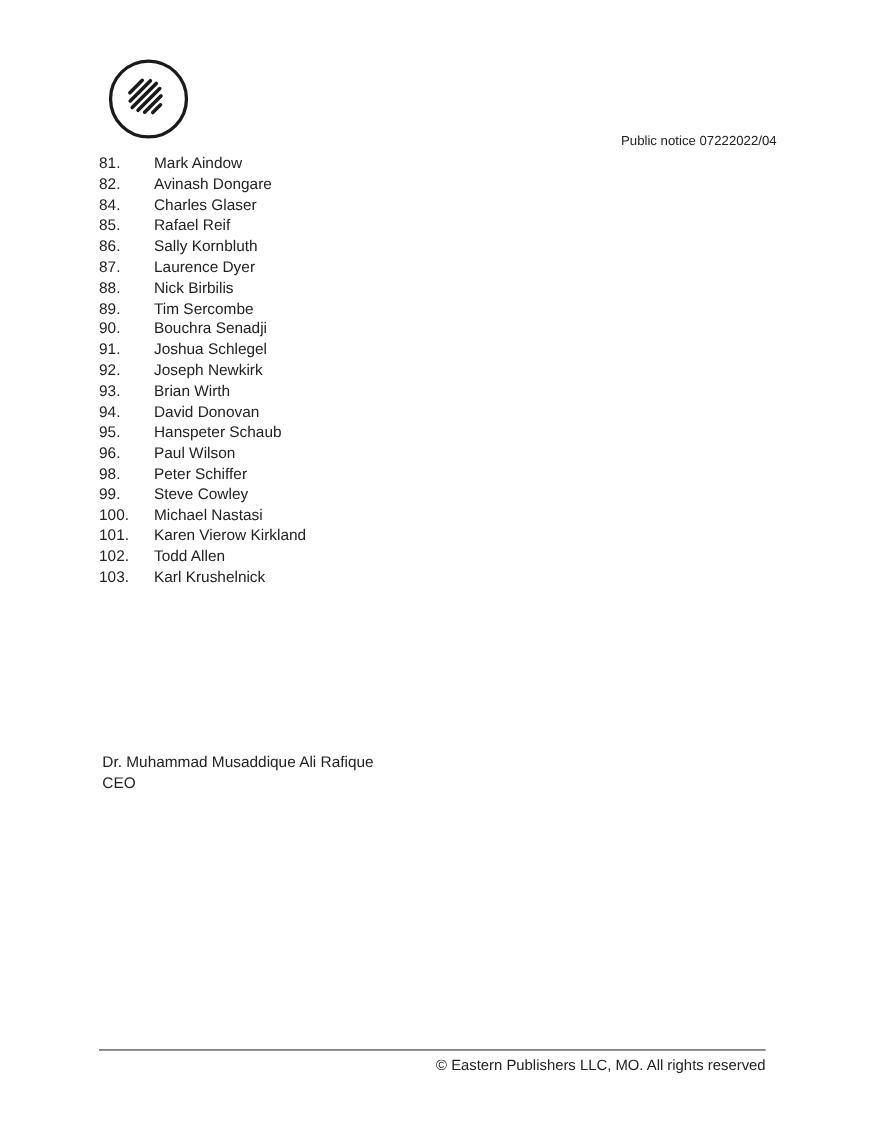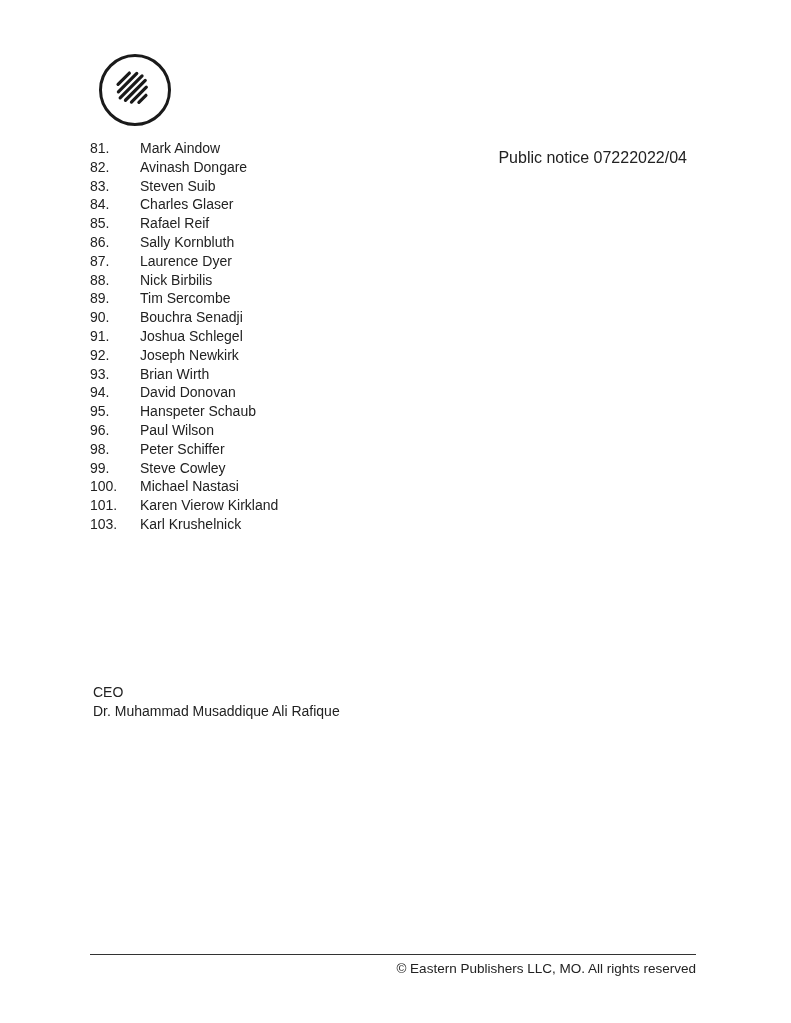--- a/index.html
+++ b/index.html
@@ -22,25 +22,24 @@
   .logo {
     position: absolute;
     left: 98px;
     top: 53px;
     width: 74px;
     height: 74px;
   }
   .notice-ref {
     position: absolute;
     top: 120px;
-    right: 104px;
-    font-size: 16px;
+    right: 85px;
+    font-size: 12px;
     line-height: 17px;
     white-space: nowrap;
-    margin-top: 29px;
   }
   .numbered-list {
     position: absolute;
     top: 139px;
     left: 90px;
   }
   .list-item {
     display: flex;
     height: 18.8px;
     line-height: 18.8px;
@@ -113,24 +112,20 @@
   <div class="numbered-list">
       <div class="list-item">
         <span class="num">81.</span>
         <span class="name">Mark Aindow</span>
       </div>
       <div class="list-item">
         <span class="num">82.</span>
         <span class="name">Avinash Dongare</span>
       </div>
       <div class="list-item">
-        <span class="num">83.</span>
-        <span class="name">Steven Suib</span>
-      </div>
-      <div class="list-item">
         <span class="num">84.</span>
         <span class="name">Charles Glaser</span>
       </div>
       <div class="list-item">
         <span class="num">85.</span>
         <span class="name">Rafael Reif</span>
       </div>
       <div class="list-item">
         <span class="num">86.</span>
         <span class="name">Sally Kornbluth</span>
@@ -185,27 +180,31 @@
       </div>
       <div class="list-item">
         <span class="num">100.</span>
         <span class="name">Michael Nastasi</span>
       </div>
       <div class="list-item">
         <span class="num">101.</span>
         <span class="name">Karen Vierow Kirkland</span>
       </div>
       <div class="list-item">
+        <span class="num">102.</span>
+        <span class="name">Todd Allen</span>
+      </div>
+      <div class="list-item">
         <span class="num">103.</span>
         <span class="name">Karl Krushelnick</span>
       </div>
     </div>
 
 
   <div class="signature-block">
+    <div>Dr. Muhammad Musaddique Ali Rafique</div>
     <div>CEO</div>
-    <div>Dr. Muhammad Musaddique Ali Rafique</div>
   </div>
 
   <div class="footer-rule"></div>
   <div class="footer-text">© Eastern Publishers LLC, MO. All rights reserved</div>
 
 </div>
 
 </body></html>

